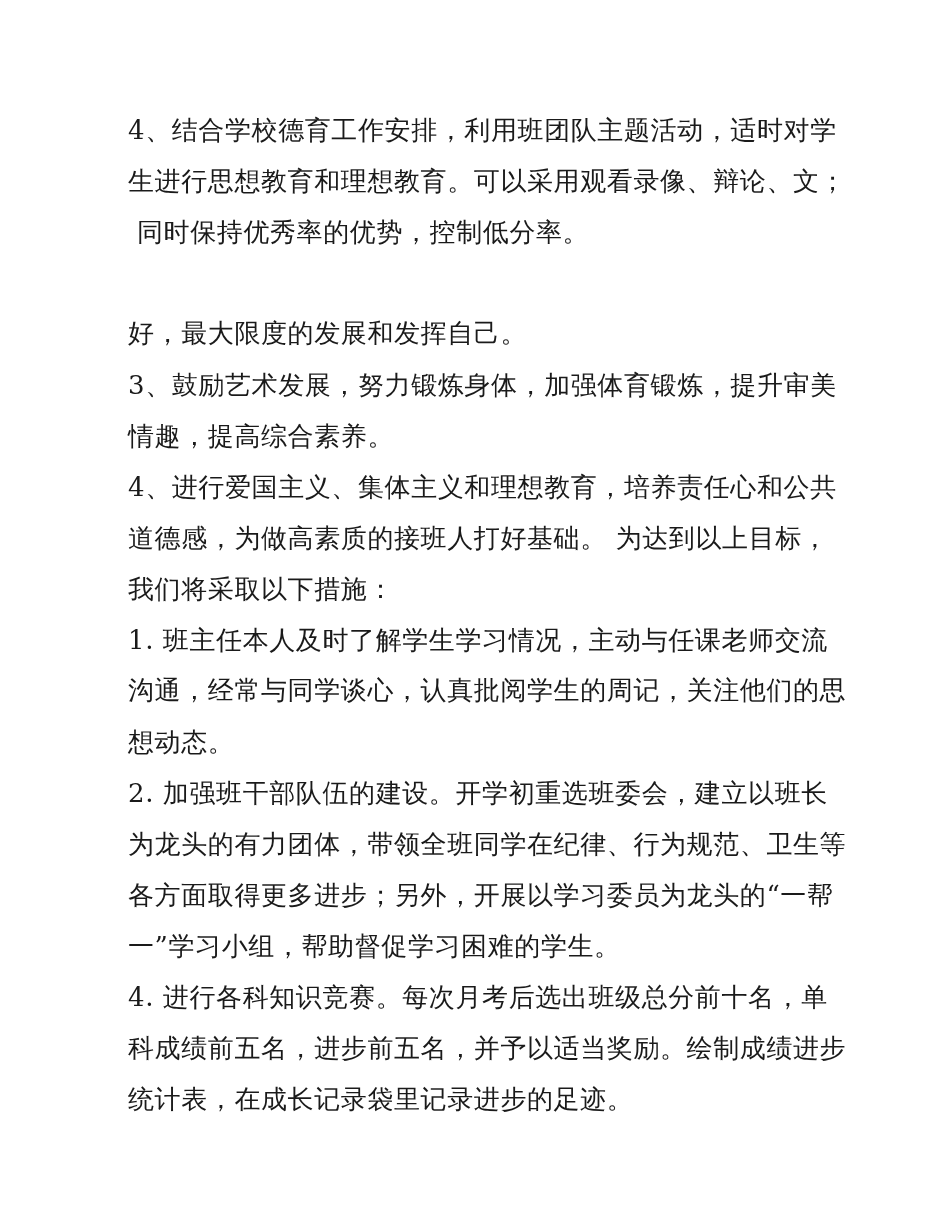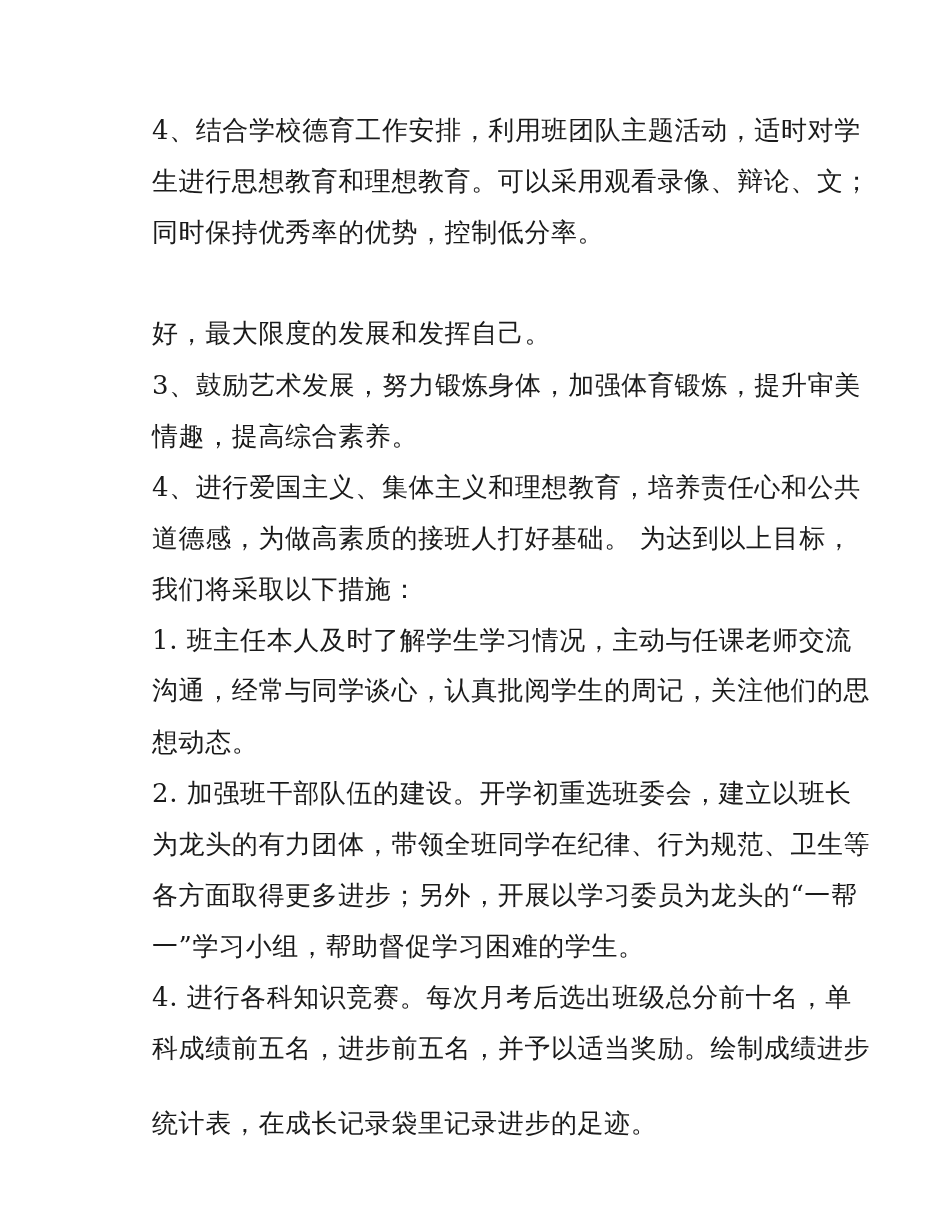--- a/index.html
+++ b/index.html
@@ -16,45 +16,45 @@
     .page {
       position: absolute;
       left: 0;
       top: 0;
       width: 950px;
       height: 1229px;
       background: #ffffff;
     }
     .line {
       position: absolute;
-      left: 152px;
+      left: 128px;
       white-space: nowrap;
       font-family: "DejaVu Serif", "Liberation Serif", serif;
       font-size: 26px;
       line-height: 30px;
       color: #1a1a1a;
       letter-spacing: 0.6px;
     }
   </style>
 </head>
 <body>
 
 <div class="page">
   <div class="line" style="top:115px;">4、结合学校德育工作安排，利用班团队主题活动，适时对学</div>
   <div class="line" style="top:166px;">生进行思想教育和理想教育。可以采用观看录像、辩论、文；</div>
-  <div class="line" style="top:217px;">同时保持优秀率的优势，控制低分率。</div>
+  <div class="line" style="top:217px;margin-left:9px;">同时保持优秀率的优势，控制低分率。</div>
   <div class="line" style="top:319px;font-family:Liberation Serif, serif;">好，最大限度的发展和发挥自己。</div>
   <div class="line" style="top:370px;">3、鼓励艺术发展，努力锻炼身体，加强体育锻炼，提升审美</div>
   <div class="line" style="top:421px;">情趣，提高综合素养。</div>
   <div class="line" style="top:472px;">4、进行爱国主义、集体主义和理想教育，培养责任心和公共</div>
   <div class="line" style="top:523px;">道德感，为做高素质的接班人打好基础。 为达到以上目标，</div>
   <div class="line" style="top:574px;">我们将采取以下措施：</div>
   <div class="line" style="top:625px;">1. 班主任本人及时了解学生学习情况，主动与任课老师交流</div>
   <div class="line" style="top:676px;font-family:Liberation Serif, serif;">沟通，经常与同学谈心，认真批阅学生的周记，关注他们的思</div>
   <div class="line" style="top:727px;">想动态。</div>
   <div class="line" style="top:778px;">2. 加强班干部队伍的建设。开学初重选班委会，建立以班长</div>
   <div class="line" style="top:829px;">为龙头的有力团体，带领全班同学在纪律、行为规范、卫生等</div>
   <div class="line" style="top:880px;">各方面取得更多进步；另外，开展以学习委员为龙头的“一帮</div>
   <div class="line" style="top:931px;">一”学习小组，帮助督促学习困难的学生。</div>
   <div class="line" style="top:982px;">4. 进行各科知识竞赛。每次月考后选出班级总分前十名，单</div>
   <div class="line" style="top:1033px;">科成绩前五名，进步前五名，并予以适当奖励。绘制成绩进步</div>
-  <div class="line" style="top:1084px;margin-top:24px;">统计表，在成长记录袋里记录进步的足迹。</div>
+  <div class="line" style="top:1084px;">统计表，在成长记录袋里记录进步的足迹。</div>
 </div>
 
 </body></html>

